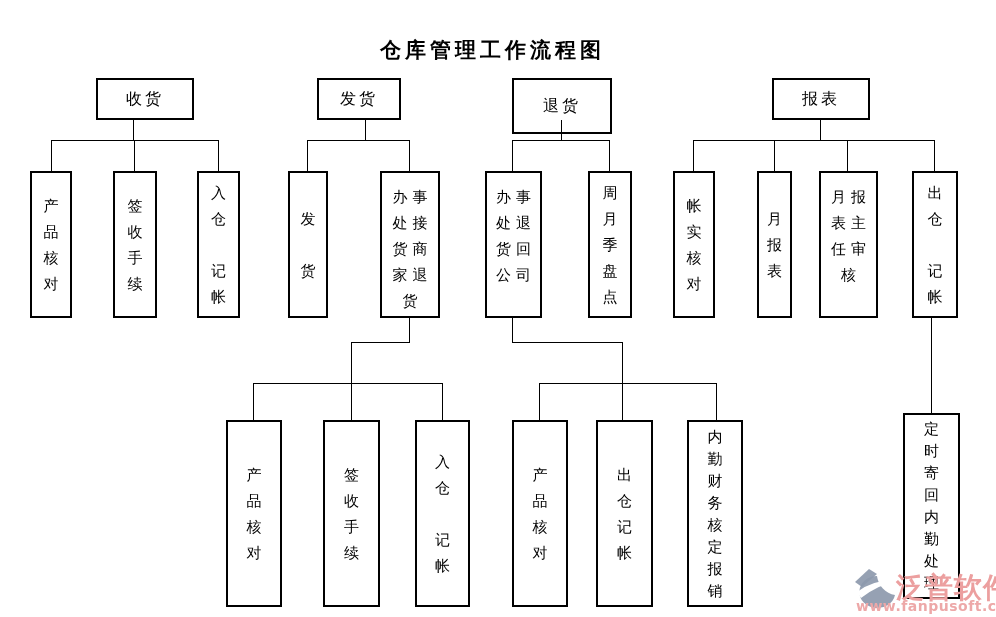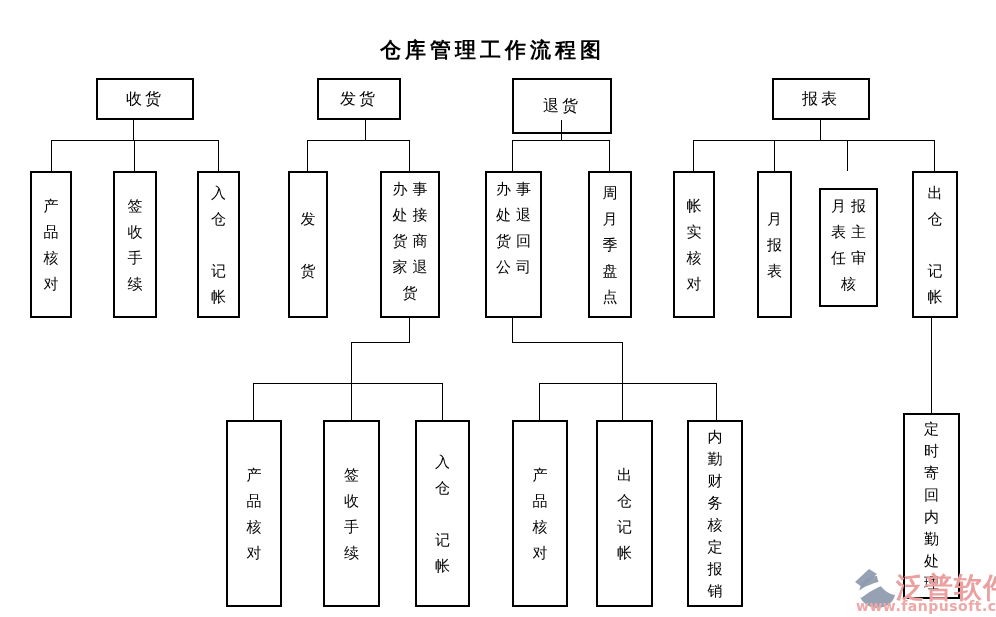--- a/index.html
+++ b/index.html
@@ -12,21 +12,21 @@
     position:absolute;left:0;top:36px;width:985px;text-align:center;
     font-size:21px;font-weight:bold;letter-spacing:4px;color:#000;
   }
   .box{
     position:absolute;box-sizing:border-box;border:2px solid #000;background:#fff;
     display:flex;align-items:center;justify-content:center;
     font-size:15px;color:#000;text-align:center;
     white-space:pre-line;line-height:26px;
   }
   .hdr{font-size:16px;letter-spacing:3px;line-height:20px;}
-  .cols{justify-content:flex-start;flex-direction:column;padding-top:3px;}
+  .cols{justify-content:flex-start;flex-direction:column;padding-top:11px;}
   .dense{line-height:22px;}
   .ln{position:absolute;background:#000;}
   .wm{position:absolute;pointer-events:none;}
   .wm-brand{
     position:absolute;left:896px;top:569px;font-size:28px;font-weight:bold;
     color:#ec9f9f;letter-spacing:1px;white-space:nowrap;
   }
   .wm-url{
     position:absolute;left:856px;top:598px;font-size:14px;font-weight:bold;
     color:#eda8a8;letter-spacing:0.5px;white-space:nowrap;
@@ -73,21 +73,21 @@
 季
 盘
 点</div>
 <div class="box" style="left:673px;top:171px;width:42px;height:147px">帐
 实
 核
 对</div>
 <div class="box" style="left:757px;top:171px;width:35px;height:147px">月
 报
 表</div>
-<div class="box cols" style="left:819px;top:188px;width:59px;height:119px">月 报
+<div class="box cols" style="left:819px;top:171px;width:59px;height:147px">月 报
 表 主
 任 审
 核</div>
 <div class="box" style="left:912px;top:171px;width:46px;height:147px">出
 仓
 
 记
 帐</div>
 
 <div class="box" style="left:226px;top:420px;width:56px;height:187px">产

